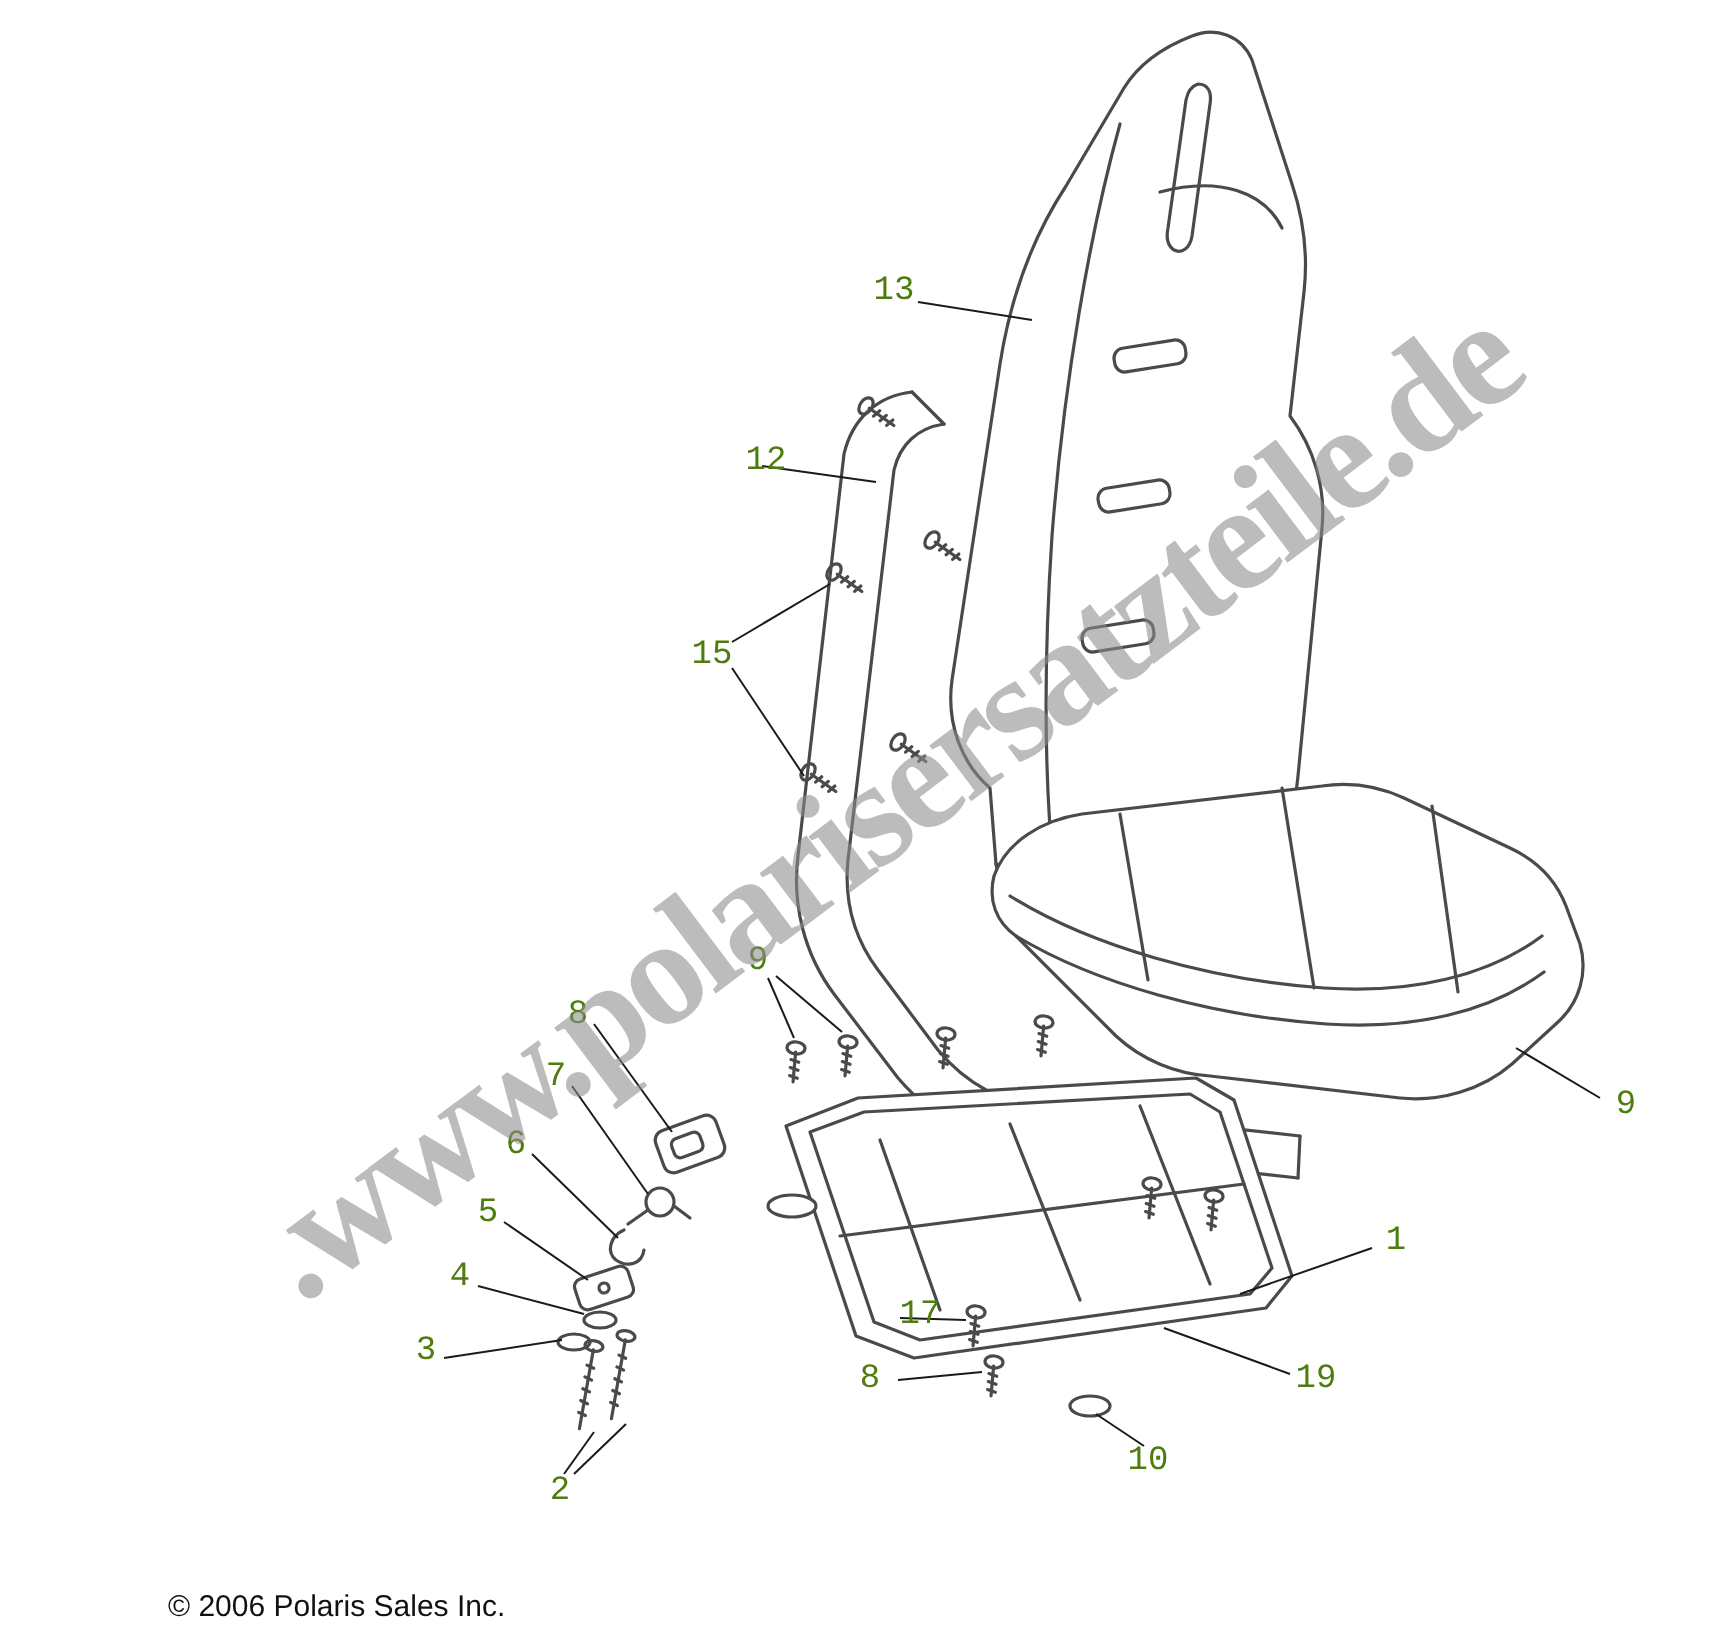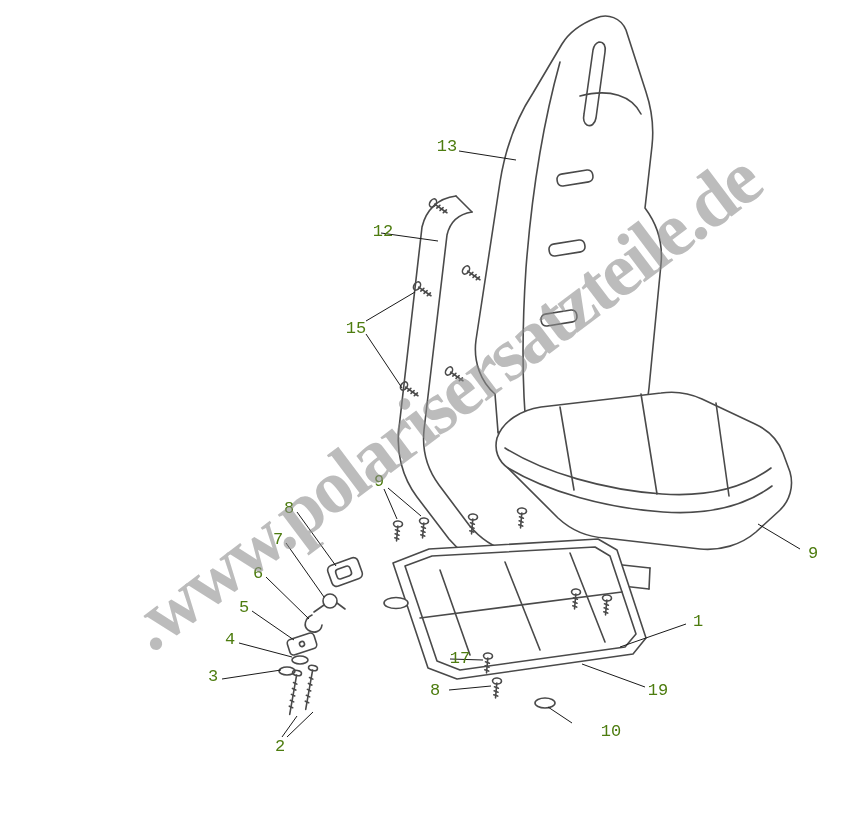--- a/index.html
+++ b/index.html
@@ -166,21 +166,22 @@
   <div class="callout" style="left:379px;top:481px">9</div>
   <div class="callout" style="left:289px;top:508px">8</div>
   <div class="callout" style="left:278px;top:539px">7</div>
   <div class="callout" style="left:258px;top:573px">6</div>
   <div class="callout" style="left:244px;top:607px">5</div>
   <div class="callout" style="left:230px;top:639px">4</div>
   <div class="callout" style="left:213px;top:676px">3</div>
   <div class="callout" style="left:280px;top:746px">2</div>
   <div class="callout" style="left:460px;top:658px">17</div>
   <div class="callout" style="left:435px;top:690px">8</div>
-  <div class="callout" style="left:611px;top:731px">10</div>
+  <div class="callout" style="left:574px;top:731px">10</div>
   <div class="callout" style="left:658px;top:690px">19</div>
   <div class="callout" style="left:698px;top:621px">1</div>
   <div class="callout" style="left:813px;top:553px">9</div>
 
   <div class="watermark">.www.polarisersatzteile.de</div>
 
+  <div class="copyright">© 2006 Polaris Sales Inc.</div>
 
 </div>
 
 </body></html>

